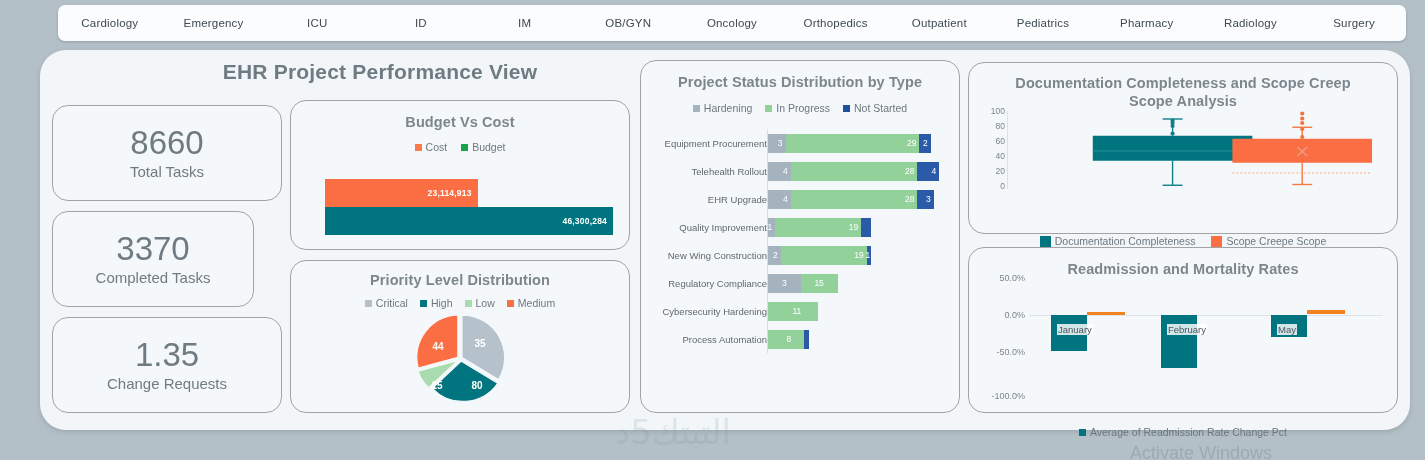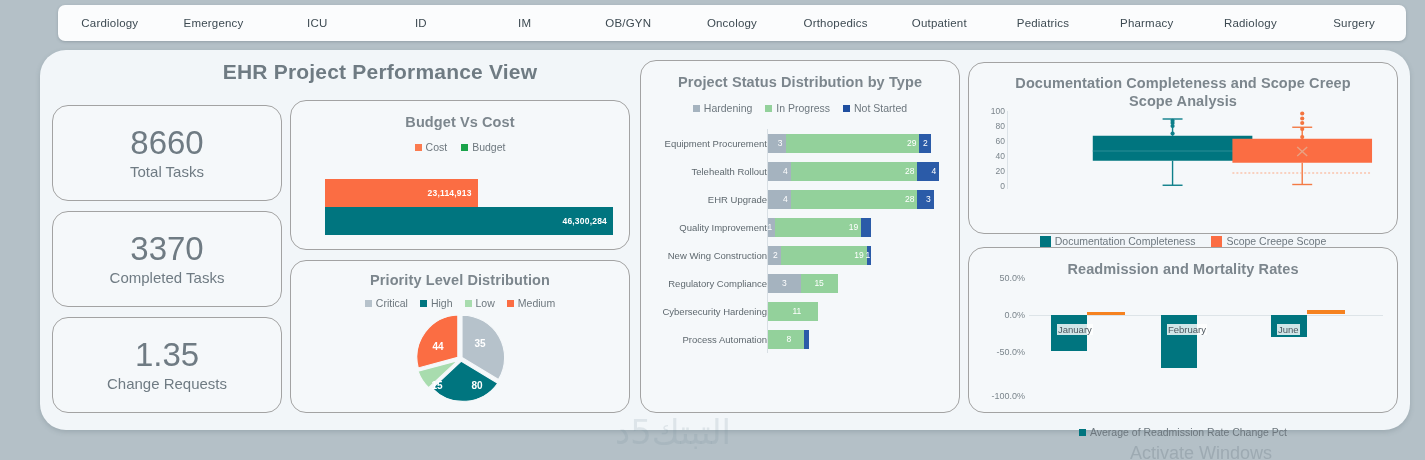--- a/index.html
+++ b/index.html
@@ -144,21 +144,21 @@
 
   <div class="canvas">
 
     <div class="page-title">EHR Project Performance View</div>
 
     <div class="card kpi" style="left:12px; top:55px; width:230px; height:96px;">
       <div class="kpi-value">8660</div>
       <div class="kpi-label">Total Tasks</div>
     </div>
 
-    <div class="card kpi" style="left:12px; top:161px; width:230px; height:96px;">
+    <div class="card kpi" style="left:12px; top:161px; width:202px; height:96px;">
       <div class="kpi-value">3370</div>
       <div class="kpi-label">Completed Tasks</div>
     </div>
 
     <div class="card kpi" style="left:12px; top:267px; width:230px; height:96px;">
       <div class="kpi-value">1.35</div>
       <div class="kpi-label">Change Requests</div>
     </div>
 
     <div class="card" style="left:250px; top:50px; width:340px; height:150px;">
@@ -421,21 +421,21 @@
 
         <div style="position:absolute; left:22px; top:37px; width:36px; height:36px; background:#00757f;"></div>
         <div style="position:absolute; left:58px; top:34px; width:38px; height:3px; background:#f58220;"></div>
         <span class="rm-cat" style="left:28px; top:46px;">January</span>
 
         <div style="position:absolute; left:132px; top:37px; width:36px; height:53px; background:#00757f;"></div>
         <span class="rm-cat" style="left:138px; top:46px;">February</span>
 
         <div style="position:absolute; left:242px; top:37px; width:36px; height:22px; background:#00757f;"></div>
         <div style="position:absolute; left:278px; top:32px; width:38px; height:4px; background:#f58220;"></div>
-        <span class="rm-cat" style="left:248px; top:46px;">June</span>
+        <span class="rm-cat" style="left:248px; top:46px;">May</span>
       </div>
 
       <div class="legend" style="position:absolute; left:0; right:0; top:146px;">
         <span class="legend-item">
           <i class="swatch" style="background:#00757f"></i>
           <span>Average of Readmission Rate Change Pct</span>
         </span>
       </div>
     </div>
 

